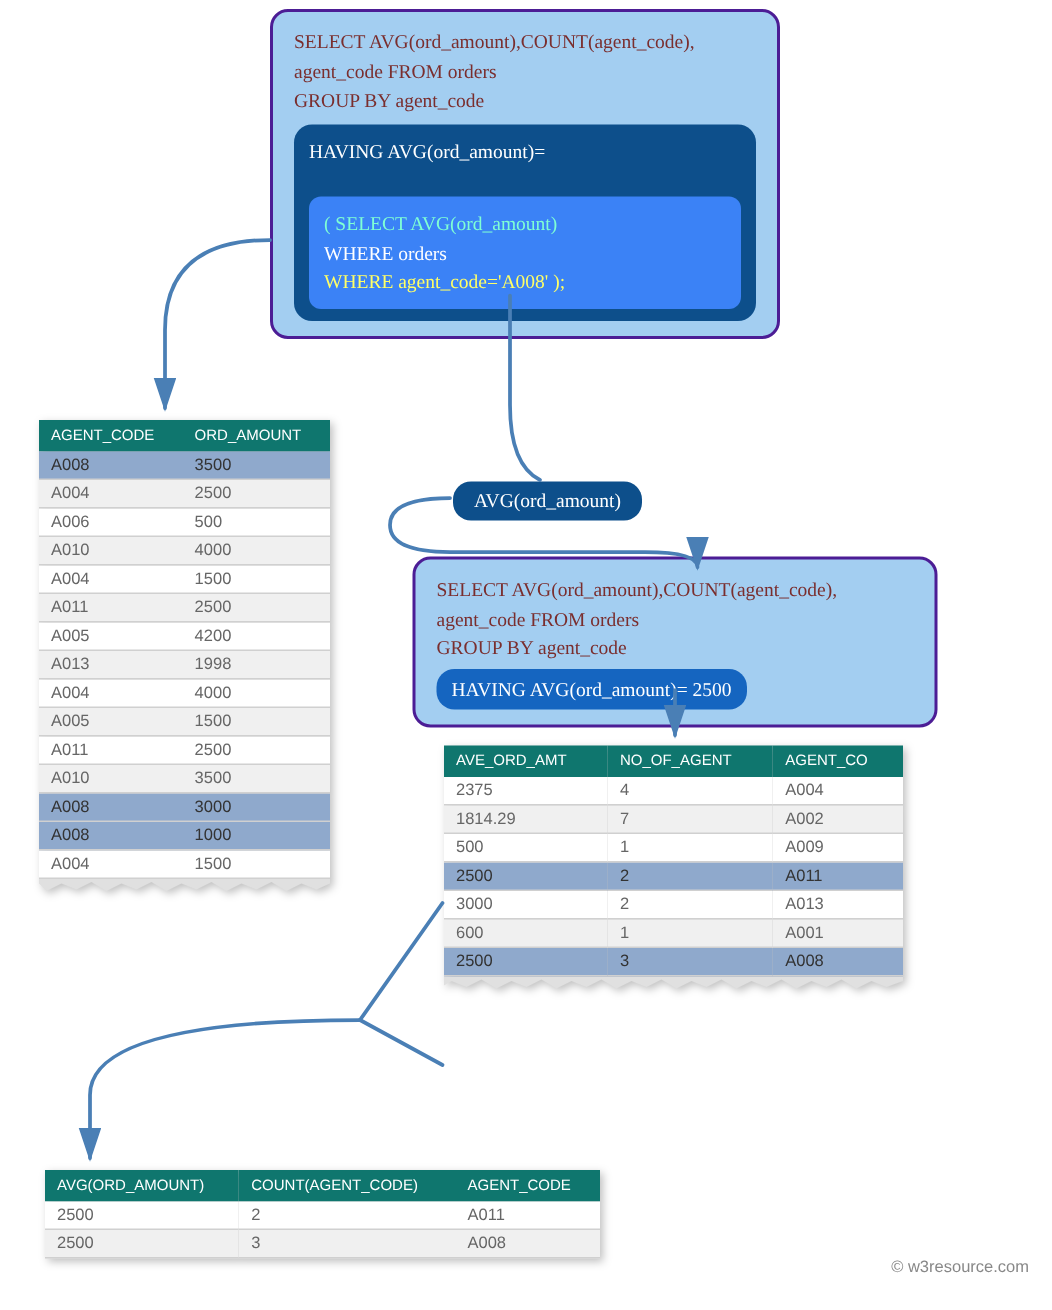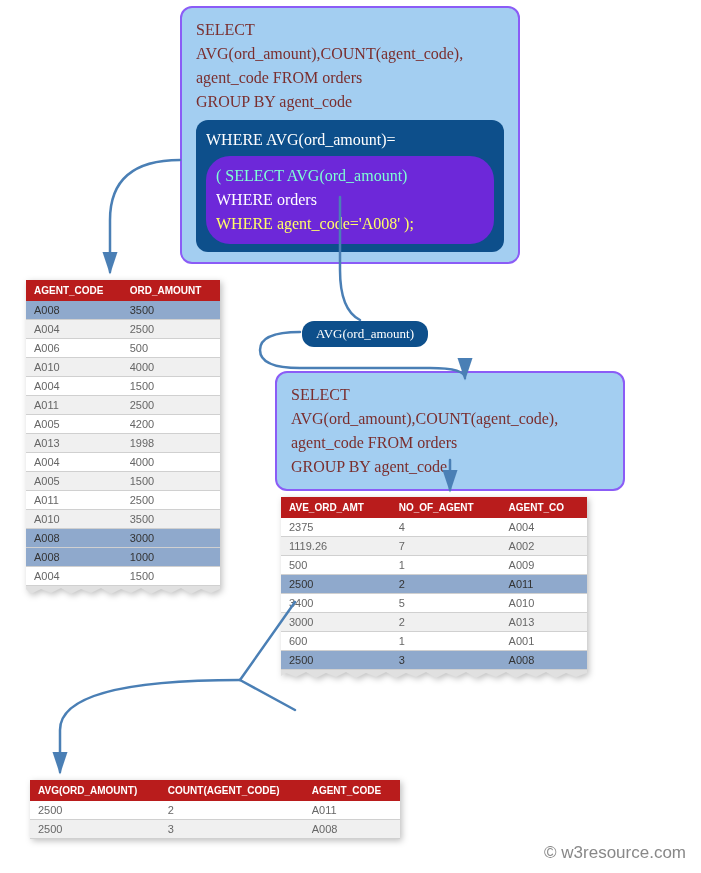--- a/index.html
+++ b/index.html
@@ -1,74 +1,75 @@
 <!DOCTYPE html>
 <html><head>
 <meta charset="utf-8">
 <style>
 *{box-sizing:border-box;margin:0;padding:0}
 body{font-family:Verdana,Geneva,sans-serif;font-size:11px;background:#fff;width:701px;height:873px;position:relative}
 .container{position:relative;width:100%;height:100%}
 
-.query-box{position:absolute;background:#a3cef1;border:2px solid #8b5cf6;border-radius:12px;padding:10px 14px;line-height:1.5;font-family:Georgia,serif;font-size:16px;color:#7a2e2e}
+.query-box{position:absolute;background:#a3cef1;border:2px solid #4c1d95;border-radius:12px;padding:10px 14px;line-height:1.5;font-family:Georgia,serif;font-size:13px;color:#7a2e2e}
 .query-box-1{left:180px;top:6px;width:340px}
 .inner-box{background:#0d4f8b;border-radius:12px;padding:8px 10px;margin-top:6px;color:#fff}
-.inner-box-2{background:#6d28d9;border-radius:24px;padding:8px 10px;margin-top:4px}
+.inner-box-2{background:#3b82f6;border-radius:8px;padding:8px 10px;margin-top:21px}
 .inner-box .white{color:#fff}
 .inner-box .cyan{color:#7fffd4}
 .inner-box .yellow{color:#ffff66}
 
 .pill{position:absolute;background:#0d4f8b;color:#fff;border-radius:12px;padding:5px 14px;font-family:Georgia,serif;font-size:13px}
 .pill-1{left:302px;top:321px}
 
 .query-box-2{left:275px;top:371px;width:350px}
 .having-pill{background:#1565c0;border-radius:12px;padding:4px 10px;margin-top:4px;color:#fff;display:inline-block}
 
 svg.arrows{position:absolute;left:0;top:0;width:701px;height:873px;pointer-events:none}
 .arrow-path{stroke:#4a7fb5;stroke-width:2.5;fill:none;stroke-linecap:round}
 .arrow-head{fill:#4a7fb5}
 
-.copyright{position:absolute;right:15px;bottom:10px;color:#888;font-size:17px}
+.copyright{position:absolute;right:15px;bottom:22px;color:#888;font-size:11px}
 
 .tbl-1-wrap{position:absolute;left:26px;top:280px;width:194px;filter:drop-shadow(2px 2px 3px rgba(0,0,0,0.25))}
-.tbl-2-wrap{position:absolute;left:281px;top:497px;width:306px;filter:drop-shadow(2px 2px 3px rgba(0,0,0,0.25))}
+.tbl-2-wrap{position:absolute;left:296px;top:497px;width:306px;filter:drop-shadow(2px 2px 3px rgba(0,0,0,0.25))}
 .tbl-3-wrap{position:absolute;left:30px;top:780px;width:370px;filter:drop-shadow(2px 2px 3px rgba(0,0,0,0.25))}
 .tbl-inner{border-collapse:collapse;width:100%}
-.tbl-inner th{background:#b91c1c;color:#fff;padding:5px 8px;text-align:left;font-weight:bold;font-size:10px}
+.tbl-inner th{background:#0f766e;color:#fff;padding:5px 8px;text-align:left;font-weight:normal;font-size:10px}
 .tbl-inner td{background:#fff;border-bottom:1px solid #d0d0d0;padding:3px 8px;color:#666}
 .tbl-inner tr:nth-child(even) td{background:#f0f0f0}
 .tbl-inner tr.hl td{background:#8fa9cc;color:#333}
 .torn{height:10px;overflow:hidden}
 .torn svg path{fill:#e0e0e0}
 </style>
 </head>
 <body>
 
 <div class="container">
 
 <div class="query-box query-box-1">
   <div>SELECT AVG(ord_amount),COUNT(agent_code),</div>
   <div>agent_code FROM orders</div>
   <div>GROUP BY agent_code</div>
   <div class="inner-box">
-    <div class="white">WHERE AVG(ord_amount)=</div>
+    <div class="white">HAVING AVG(ord_amount)=</div>
     <div class="inner-box-2">
       <div class="cyan">( SELECT AVG(ord_amount)</div>
       <div class="white">WHERE orders</div>
       <div class="yellow">WHERE agent_code='A008' );</div>
     </div>
   </div>
 </div>
 
 <div class="pill pill-1">AVG(ord_amount)</div>
 
 <div class="query-box query-box-2">
   <div>SELECT AVG(ord_amount),COUNT(agent_code),</div>
   <div>agent_code FROM orders</div>
   <div>GROUP BY agent_code</div>
+  <div class="having-pill"> HAVING AVG(ord_amount)= 2500 </div>
 </div>
 
 <div class="tbl-1-wrap">
   <table class="tbl-inner">
     <thead>
           <tr id="t1h">
             <th>AGENT_CODE</th>
             <th>ORD_AMOUNT</th>
           </tr>
         </thead>
@@ -149,38 +150,33 @@
             <th>AGENT_CO</th>
           </tr>
         </thead>
     <tbody id="t2b">
           <tr>
             <td>2375</td>
             <td>4</td>
             <td>A004</td>
           </tr>
           <tr>
-            <td>1119.26</td>
+            <td>1814.29</td>
             <td>7</td>
             <td>A002</td>
           </tr>
           <tr>
             <td>500</td>
             <td>1</td>
             <td>A009</td>
           </tr>
           <tr class="hl">
             <td>2500</td>
             <td>2</td>
             <td>A011</td>
-          </tr>
-          <tr>
-            <td>3400</td>
-            <td>5</td>
-            <td>A010</td>
           </tr>
           <tr>
             <td>3000</td>
             <td>2</td>
             <td>A013</td>
           </tr>
           <tr>
             <td>600</td>
             <td>1</td>
             <td>A001</td>

